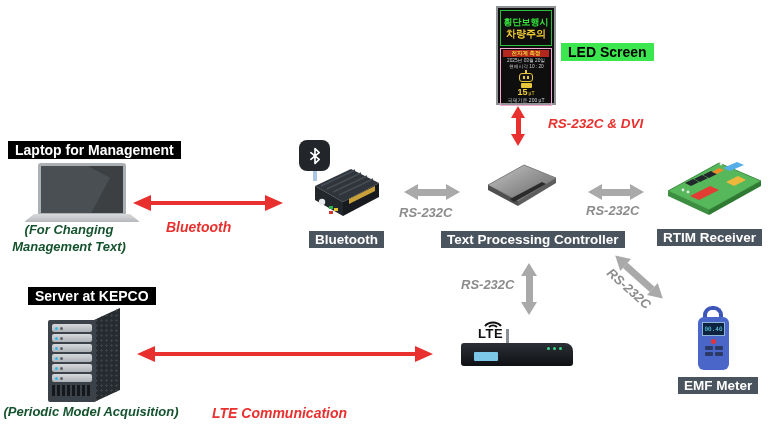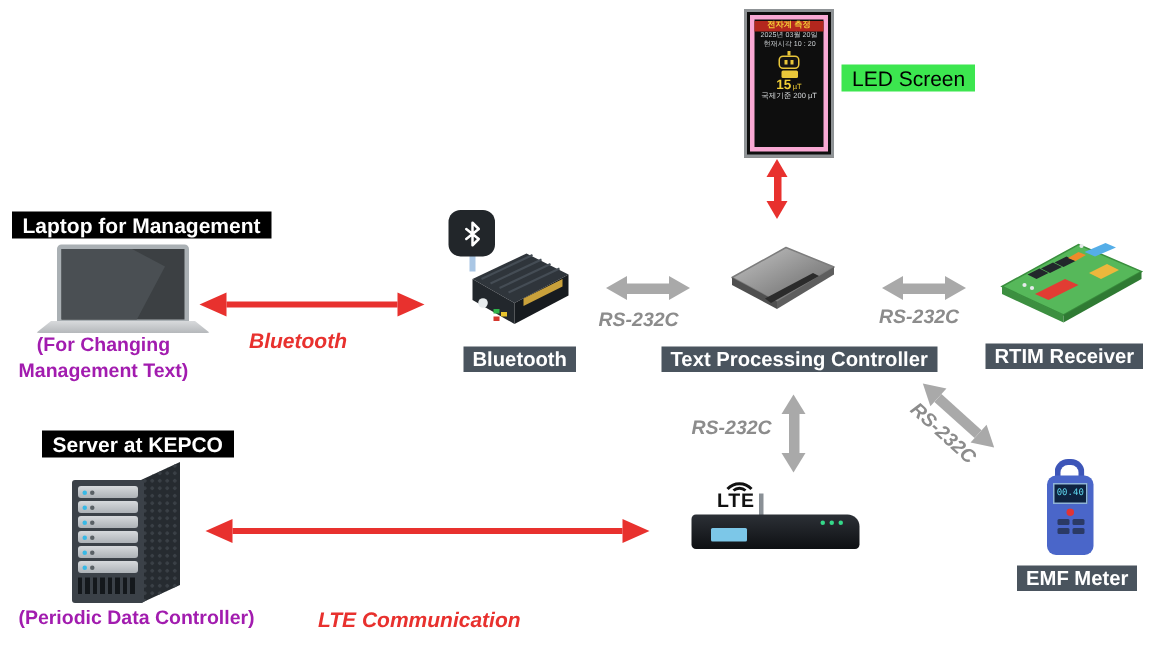--- a/index.html
+++ b/index.html
@@ -10,24 +10,24 @@
     --ledgreen:#3ce64f;
   }
   html,body{margin:0;padding:0;background:#fff;}
   .canvas{position:relative;width:768px;height:432px;background:#ffffff;
           font-family:"Liberation Sans", sans-serif;overflow:hidden;}
   .abs{position:absolute;}
 
   
   .title-label{background:#000;color:#fff;font-weight:bold;font-size:14px;padding:1px 7px;white-space:nowrap;}
   .dev-label{background:var(--devlabel);color:#fff;font-weight:bold;font-size:13.5px;padding:1px 6px;white-space:nowrap;}
-  .caption{color:#a21caf;font-weight:600;font-size:13px;text-align:center;white-space:nowrap;}
+  .caption{color:#14532d;font-weight:600;font-size:13px;text-align:center;white-space:nowrap;font-style:italic;}
   .rs-label{color:var(--rs-text);font-weight:bold;font-style:italic;font-size:13px;white-space:nowrap;}
   .red-label{color:var(--red);font-weight:bold;font-style:italic;font-size:14px;white-space:nowrap;}
-  .led-label{background:var(--ledgreen);color:#000;font-weight:normal;font-size:14px;padding:1px 7px;white-space:nowrap;}
+  .led-label{background:var(--ledgreen);color:#000;font-weight:bold;font-size:14px;padding:1px 7px;white-space:nowrap;}
 
   
   .arrow-h{display:flex;align-items:center;}
   .arrow-h .hl,.arrow-h .hr{width:0;height:0;border-style:solid;}
   .arrow-h .sh{flex:1;}
   .arrow-v{display:flex;flex-direction:column;align-items:center;}
   .arrow-v .ht,.arrow-v .hb{width:0;height:0;border-style:solid;}
   .arrow-v .sh{flex:1;}
 
   .red-a .hl{border-width:8px 18px 8px 0;border-color:transparent var(--red) transparent transparent;}
@@ -45,21 +45,21 @@
   .gray-v .ht{border-width:0 8px 13px 8px;border-color:transparent transparent var(--gray) transparent;}
   .gray-v .hb{border-width:13px 8px 0 8px;border-color:var(--gray) transparent transparent transparent;}
   .gray-v .sh{width:7px;background:var(--gray);}
 
   
   .led-panel{left:496px;top:6px;width:60px;height:99px;background:#0e0e0e;
              border:2px solid #8f9396;box-sizing:border-box;display:flex;flex-direction:column;padding:2px;gap:2px;}
   .led-top{border:1.5px solid #2fbf3f;flex:0 0 34px;display:flex;flex-direction:column;align-items:center;justify-content:center;}
   .led-w1{color:#35e83c;font-weight:bold;font-size:9px;line-height:11px;}
   .led-w2{color:#f2cf35;font-weight:bold;font-size:10px;line-height:12px;}
-  .led-bottom{border:3px solid #f9a8d4;flex:1;display:flex;flex-direction:column;align-items:center;padding:1px 0;}
+  .led-bottom{border:1px solid #f9a8d4;flex:1;display:flex;flex-direction:column;align-items:center;padding:1px 0;}
   .led-banner{background:#b3271e;color:#f2cf35;font-size:5.5px;font-weight:bold;line-height:7px;width:46px;text-align:center;}
   .led-date,.led-time{color:#cdd1d4;font-size:5px;line-height:6px;transform:scale(.95);}
   .led-standard{color:#d8dbdd;font-size:5px;line-height:7px;}
   .led-value-row{display:flex;align-items:baseline;gap:1px;}
   .led-value{color:#f2cf35;font-weight:bold;font-size:9px;line-height:9px;}
   .led-unit{color:#f2cf35;font-size:5px;}
   .robot{margin-top:1px;display:flex;flex-direction:column;align-items:center;}
   .r-ant{width:2px;height:3px;background:#e8c63a;}
   .r-head{width:14px;height:9px;border:1.5px solid #e8c63a;background:#141414;border-radius:3px;
           display:flex;align-items:center;justify-content:center;gap:2px;box-sizing:border-box;}
@@ -111,20 +111,24 @@
   .emf-red{width:5px;height:5px;border-radius:50%;background:#e23434;margin:3px 0 2px 0;}
   .emf-keys{display:grid;grid-template-columns:8px 8px;gap:2px;}
   .emf-keys i{width:8px;height:4px;background:#2b3a66;border-radius:1px;display:block;}
 </style>
 </head>
 <body>
 
 <div class="canvas">
 
   <div class="abs led-panel">
+    <div class="led-top">
+      <div class="led-w1">횡단보행시</div>
+      <div class="led-w2">차량주의</div>
+    </div>
     <div class="led-bottom">
       <div class="led-banner">전자계 측정</div>
       <div class="led-date">2025년 03월 20일</div>
       <div class="led-time">현재시각 10 : 20</div>
       <div class="robot">
         <span class="r-ant"></span>
         <span class="r-head">
           <span class="r-eye"></span>
           <span class="r-eye"></span>
         </span>
@@ -137,20 +141,21 @@
       <div class="led-standard">국제기준 200 µT</div>
     </div>
   </div>
   <div class="abs led-label" style="left:561px;top:43px;">LED Screen</div>
 
   <div class="abs arrow-v red-v" style="left:511px;top:106px;height:40px;">
     <span class="ht"></span>
     <span class="sh"></span>
     <span class="hb"></span>
   </div>
+  <div class="abs red-label" style="left:548px;top:116px;font-size:13.5px;">RS-232C &amp; DVI</div>
 
   <div class="abs title-label" style="left:8px;top:141px;">Laptop for Management</div>
   <div class="abs lap-screen">
     <span class="lap-sheen"></span>
   </div>
   <div class="abs lap-base"></div>
   <div class="abs caption" style="left:8px;top:222px;width:122px;">(For Changing</div>
   <div class="abs caption" style="left:8px;top:239px;width:122px;">Management Text)</div>
 
   <div class="abs arrow-h red-a" style="left:133px;top:195px;width:150px;">
@@ -254,21 +259,21 @@
           <i></i>
           <i class="g"></i>
         </div>
       <div class="bay">
           <i></i>
           <i class="g"></i>
         </div>
       <div class="srv-vent"></div>
     </div>
   </div>
-  <div class="abs caption" style="left:2px;top:404px;width:178px;">(Periodic Data Controller)</div>
+  <div class="abs caption" style="left:2px;top:404px;width:178px;">(Periodic Model Acquisition)</div>
 
   <div class="abs arrow-h red-a" style="left:137px;top:346px;width:296px;">
     <span class="hl"></span>
     <span class="sh"></span>
     <span class="hr"></span>
   </div>
   <div class="abs red-label" style="left:212px;top:366px;margin-top:39px;">LTE Communication</div>
 
   <div class="abs arrow-v gray-v" style="left:521px;top:263px;height:52px;">
     <span class="ht"></span>

